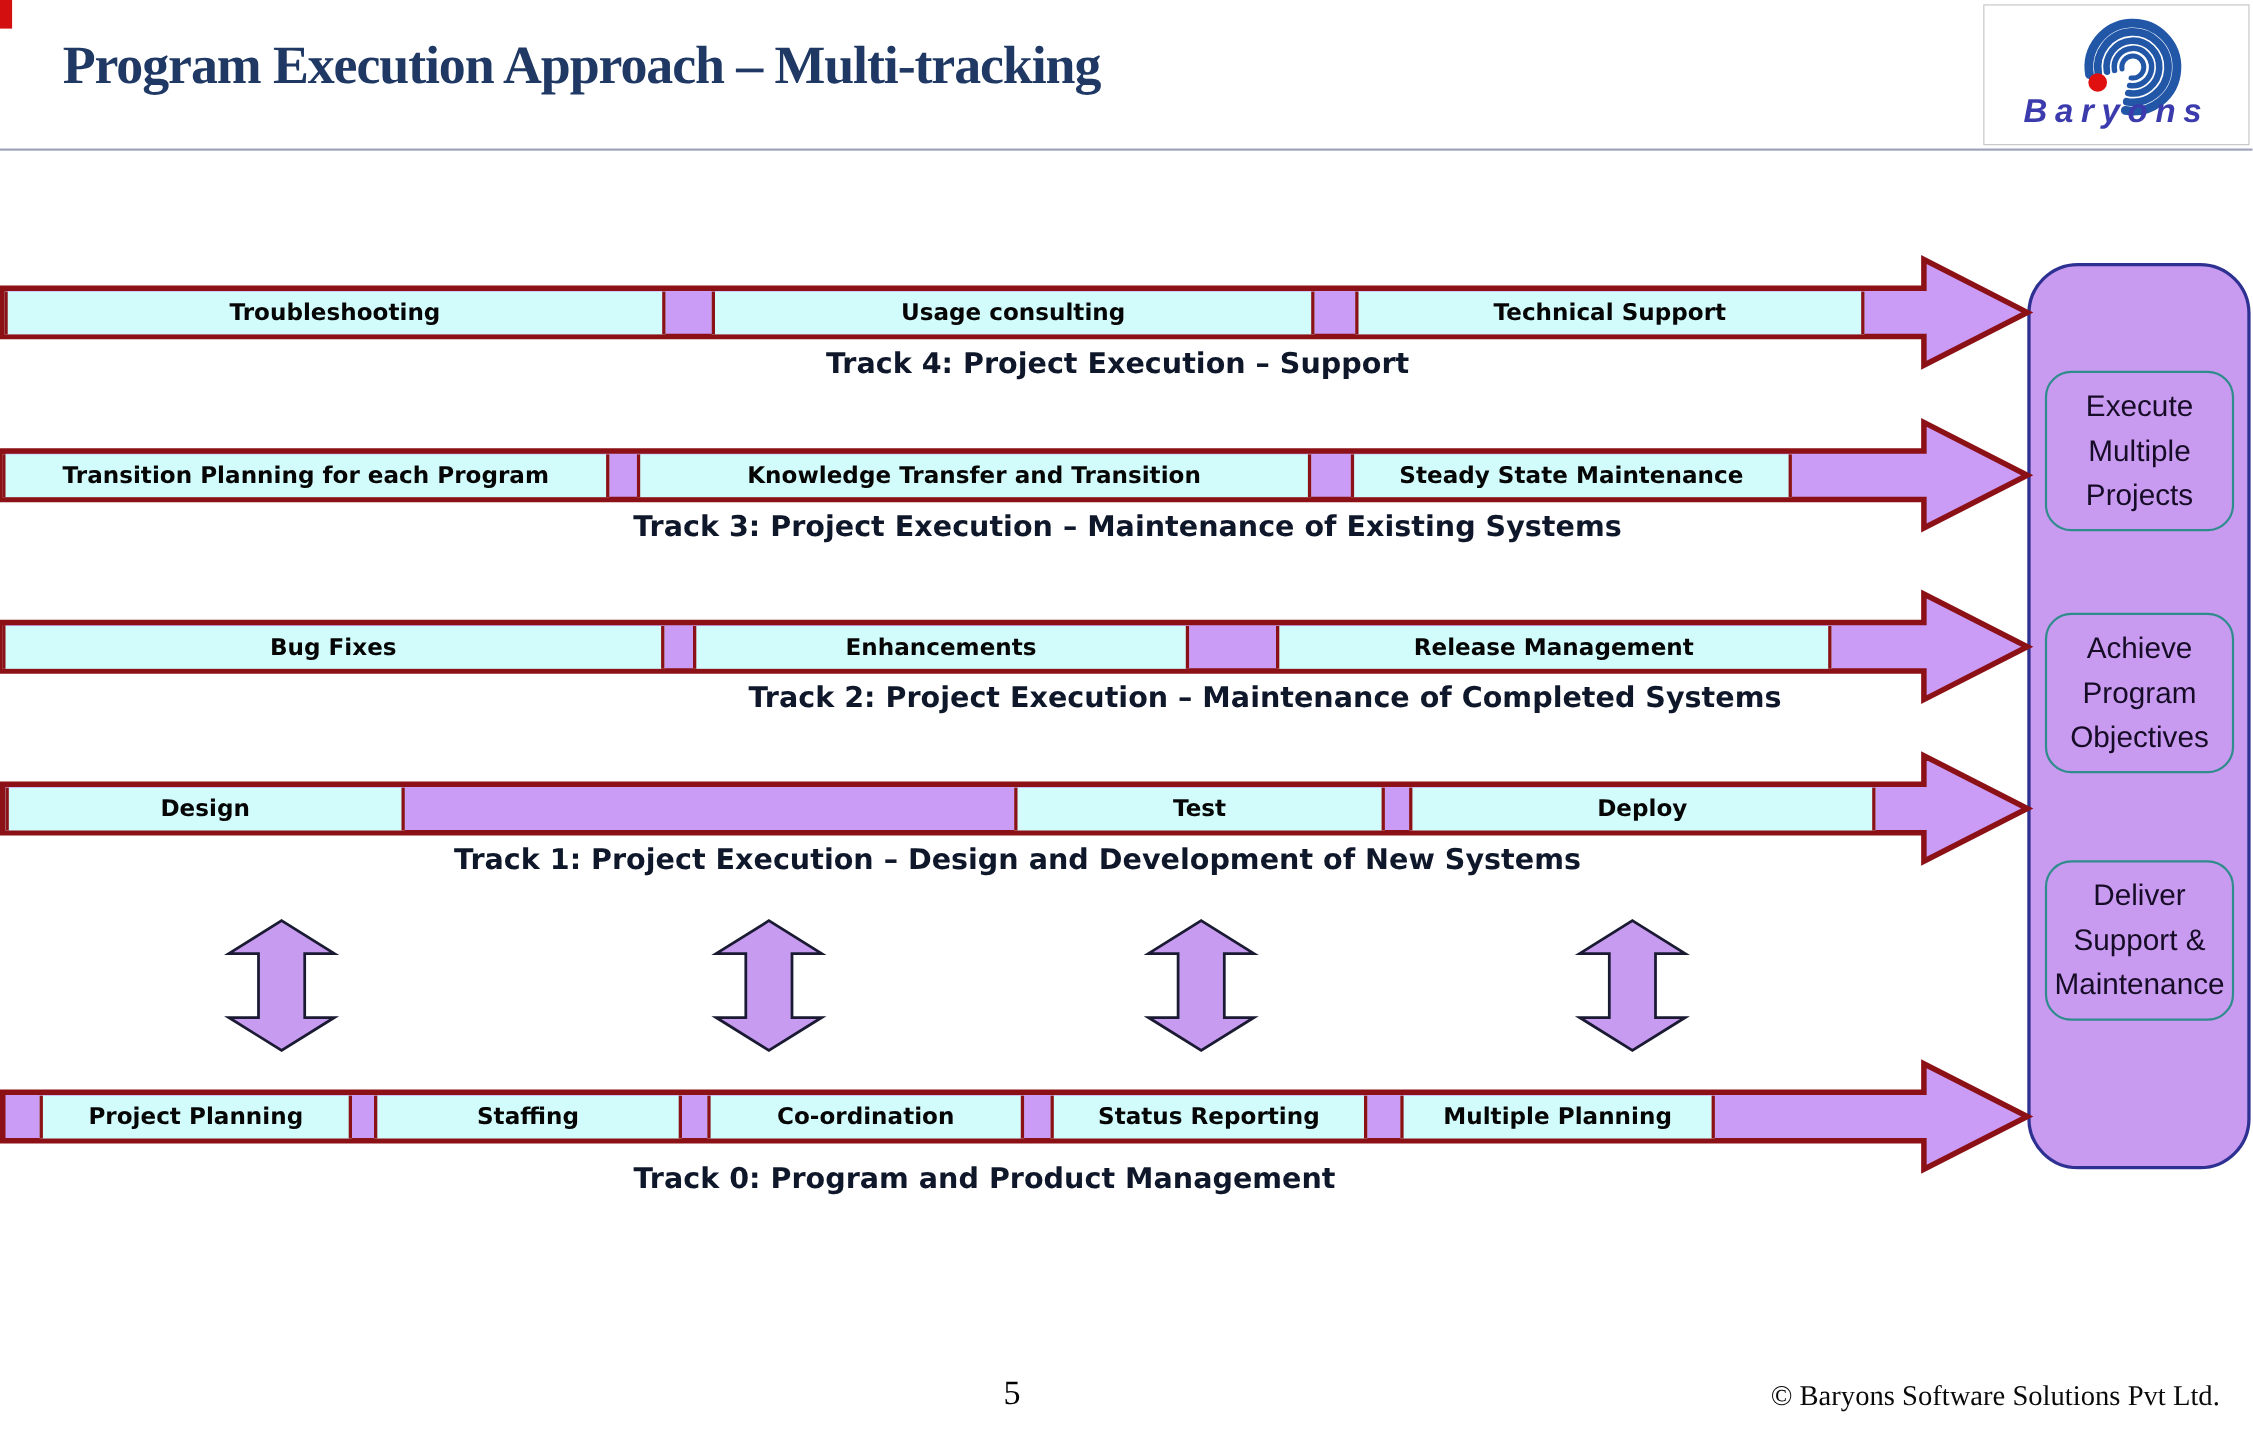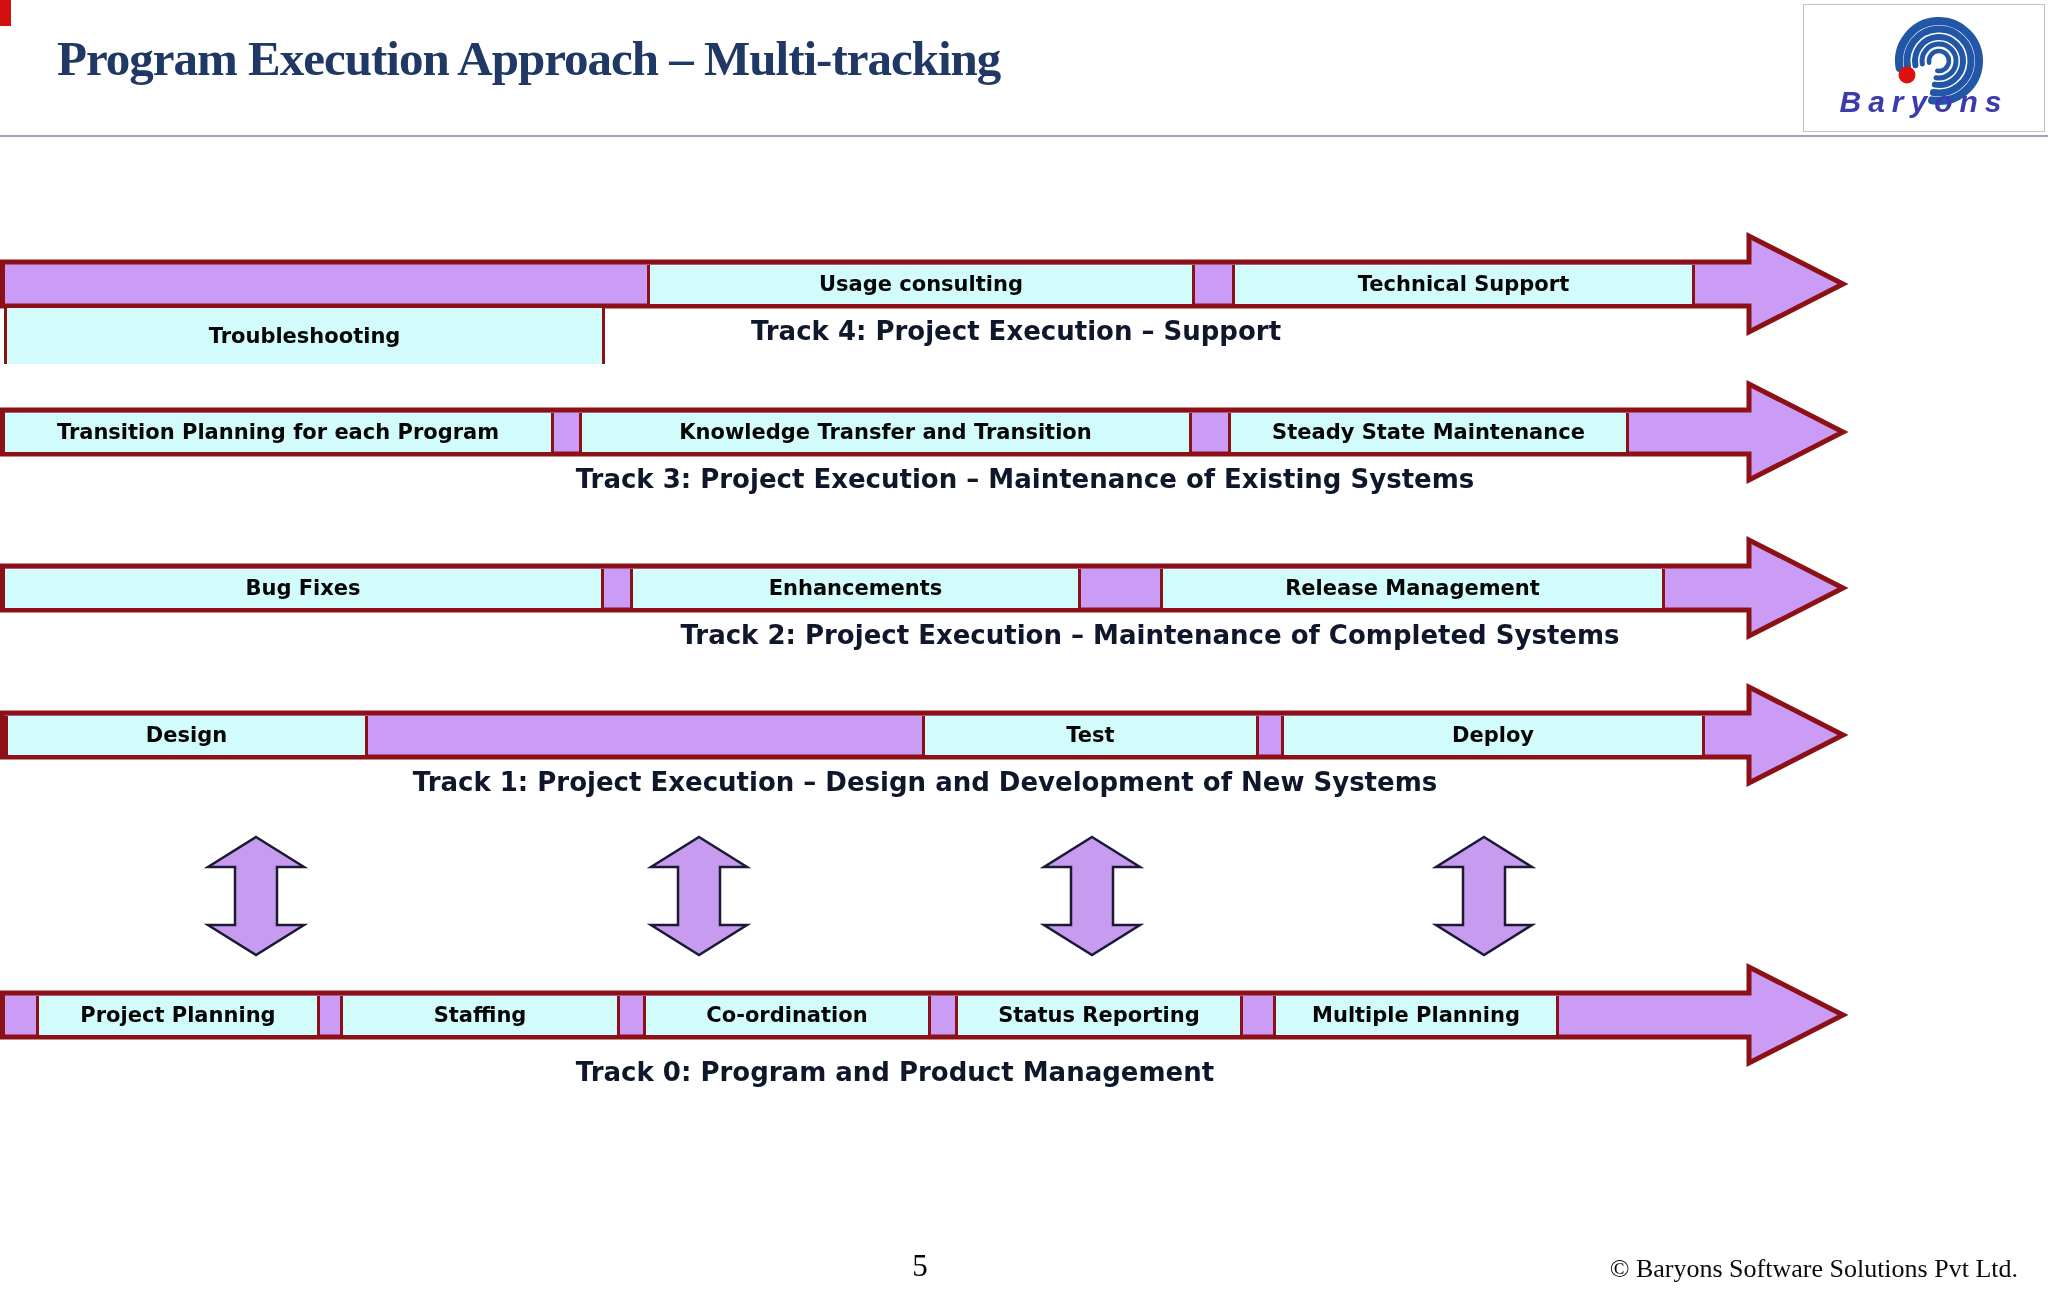--- a/index.html
+++ b/index.html
@@ -60,35 +60,46 @@
       <path d="M95.6 62.9 A40 40 0 1 1 128.1 95.4" fill="none" stroke="#2257a8" stroke-width="8" stroke-linecap="round"></path>
       <path d="M103.5 61.6 A32 32 0 1 1 129.4 87.5" fill="none" stroke="#2257a8" stroke-width="7" stroke-linecap="round"></path>
       <path d="M111.4 60.2 A24 24 0 1 1 130.8 79.6" fill="none" stroke="#2257a8" stroke-width="6" stroke-linecap="round"></path>
       <path d="M118.3 59.0 A17 17 0 1 1 132.0 72.7" fill="none" stroke="#2257a8" stroke-width="5" stroke-linecap="round"></path>
       <path d="M125.1 57.7 A10 10 0 1 1 133.3 65.8" fill="none" stroke="#2257a8" stroke-width="4.5" stroke-linecap="round"></path>
       <circle cx="103" cy="70" r="8.5" fill="#e01010"></circle>
     </svg>
     <div id="logo-text">Baryons</div>
   </div>
 
+  <div id="panel">
+      <div class="obj-box" style="top: 95px;">Execute
+Multiple
+Projects</div>
+      <div class="obj-box" style="top: 315px;">Achieve
+Program
+Objectives</div>
+      <div class="obj-box" style="top: 540px;">Deliver
+Support &amp;
+Maintenance</div>
+    </div>
 
   <svg id="diagram" width="2048" height="1303" viewBox="0 0 2048 1303">
       <path d="M2.5 262 H1749 V236 L1843 284 L1749 332 V306 H2.5 Z" fill="#cb9cf6" stroke="#8c1116" stroke-width="5" stroke-linejoin="miter"></path>
       <path d="M2.5 410 H1749 V384 L1843 432 L1749 480 V454 H2.5 Z" fill="#cb9cf6" stroke="#8c1116" stroke-width="5" stroke-linejoin="miter"></path>
       <path d="M2.5 566 H1749 V540 L1843 588 L1749 636 V610 H2.5 Z" fill="#cb9cf6" stroke="#8c1116" stroke-width="5" stroke-linejoin="miter"></path>
       <path d="M2.5 713 H1749 V687 L1843 735 L1749 783 V757 H2.5 Z" fill="#cb9cf6" stroke="#8c1116" stroke-width="5" stroke-linejoin="miter"></path>
       <path d="M2.5 993 H1749 V967 L1843 1015 L1749 1063 V1037 H2.5 Z" fill="#cb9cf6" stroke="#8c1116" stroke-width="5" stroke-linejoin="miter"></path>
       <polygon points="256,837 304,867 277,867 277,925 304,925 256,955 208,925 235,925 235,867 208,867" fill="#c79cf0" stroke="#1a1a33" stroke-width="2.5"></polygon>
       <polygon points="699,837 747,867 720,867 720,925 747,925 699,955 651,925 678,925 678,867 651,867" fill="#c79cf0" stroke="#1a1a33" stroke-width="2.5"></polygon>
       <polygon points="1092,837 1140,867 1113,867 1113,925 1140,925 1092,955 1044,925 1071,925 1071,867 1044,867" fill="#c79cf0" stroke="#1a1a33" stroke-width="2.5"></polygon>
       <polygon points="1484,837 1532,867 1505,867 1505,925 1532,925 1484,955 1436,925 1463,925 1463,867 1436,867" fill="#c79cf0" stroke="#1a1a33" stroke-width="2.5"></polygon>
     </svg>
 
   <div id="overlay">
-      <div class="seg" style="left: 4px; top: 264.5px; width: 601px; height: 56px; margin-top: 43px;">Troubleshooting</div>
+      <div class="seg" style="left: 4px; top: 264.5px; width: 601px; height: 39px;">Troubleshooting</div>
       <div class="seg" style="left: 647px; top: 264.5px; width: 548px; height: 39px;">Usage consulting</div>
       <div class="seg" style="left: 1232px; top: 264.5px; width: 463px; height: 39px;">Technical Support</div>
       <div class="caption" style="left: 1016px; top: 316px;">Track 4: Project Execution – Support</div>
       <div class="seg" style="left: 2px; top: 412.5px; width: 552px; height: 39px;">Transition Planning for each Program</div>
       <div class="seg" style="left: 579px; top: 412.5px; width: 613px; height: 39px;">Knowledge Transfer and Transition</div>
       <div class="seg" style="left: 1228px; top: 412.5px; width: 401px; height: 39px;">Steady State Maintenance</div>
       <div class="caption" style="left: 1025px; top: 464px;">Track 3: Project Execution – Maintenance of Existing Systems</div>
       <div class="seg" style="left: 2px; top: 568.5px; width: 602px; height: 39px;">Bug Fixes</div>
       <div class="seg" style="left: 630px; top: 568.5px; width: 451px; height: 39px;">Enhancements</div>
       <div class="seg" style="left: 1160px; top: 568.5px; width: 505px; height: 39px;">Release Management</div>

